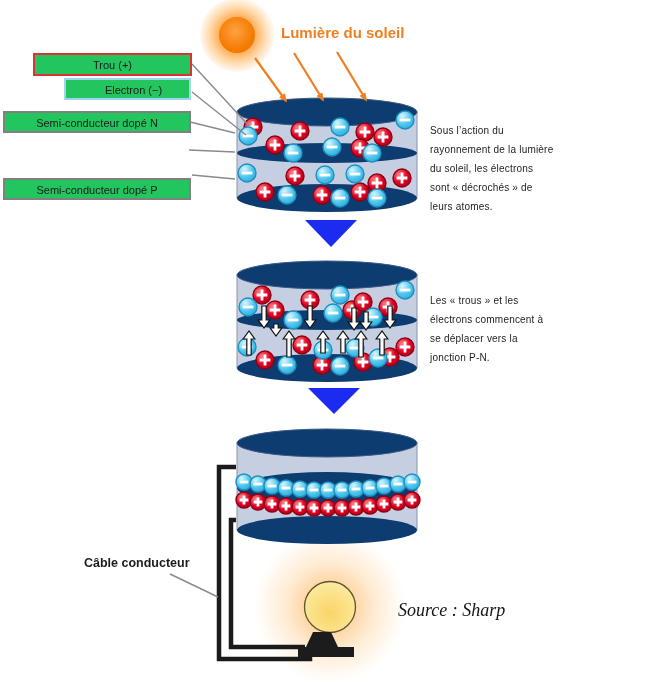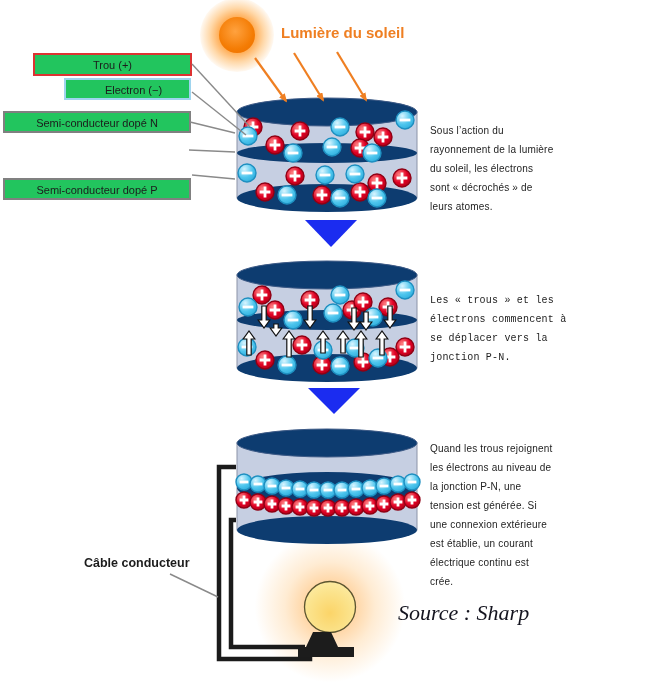--- a/index.html
+++ b/index.html
@@ -32,26 +32,26 @@
     font-weight:bold;text-align:right;font-size:15px;}
   #semip-box{left:3px;top:163px;width:188px;height:22px;margin-top:15px;}
 
   
   #sun-label{left:281px;top:24px;font-size:15px;font-weight:bold;color:#ef7f22;white-space:nowrap;}
 
   
   .step-text{left:430px;width:222px;font-size:10px;line-height:19px;
     letter-spacing:.2px;white-space:pre-line;color:#1d1d1d;}
   #step1{top:121px;}
-  #step2{top:291px;font-family:Liberation Mono, monospace;}
+  #step2{top:291px;}
   #step3{top:439px;}
 
   #cable-label{left:84px;top:556px;font-size:12.5px;font-weight:bold;white-space:nowrap;}
   #source-credit{left:398px;top:600px;font-family:"Liberation Serif","DejaVu Serif",serif;
-    font-style:italic;font-size:22px;color:#14141f;white-space:nowrap;}
+    font-style:italic;font-size:18px;color:#14141f;white-space:nowrap;}
 </style>
 </head>
 <body>
 
 <div id="canvas">
 
   <div id="sun-glow" class="abs glow"></div>
   <div id="bulb-glow" class="abs glow"></div>
 
   <svg id="overlay-back" class="abs" width="653" height="682" style="left:0;top:0">
@@ -460,24 +460,16 @@
 
   <div id="step1" class="abs txt step-text">Sous l’action du
 rayonnement de la lumière
 du soleil, les électrons
 sont « décrochés » de
 leurs atomes.</div>
   <div id="step2" class="abs txt step-text">Les « trous » et les
 électrons commencent à
 se déplacer vers la
 jonction P-N.</div>
-  <div id="step3" class="abs txt step-text">Quand les trous rejoignent
-les électrons au niveau de
-la jonction P-N, une
-tension est générée. Si
-une connexion extérieure
-est établie, un courant
-électrique continu est
-crée.</div>
 
   <div id="cable-label" class="abs txt">Câble conducteur</div>
   <div id="source-credit" class="abs txt">Source : Sharp</div>
 </div>
 
 </body></html>

